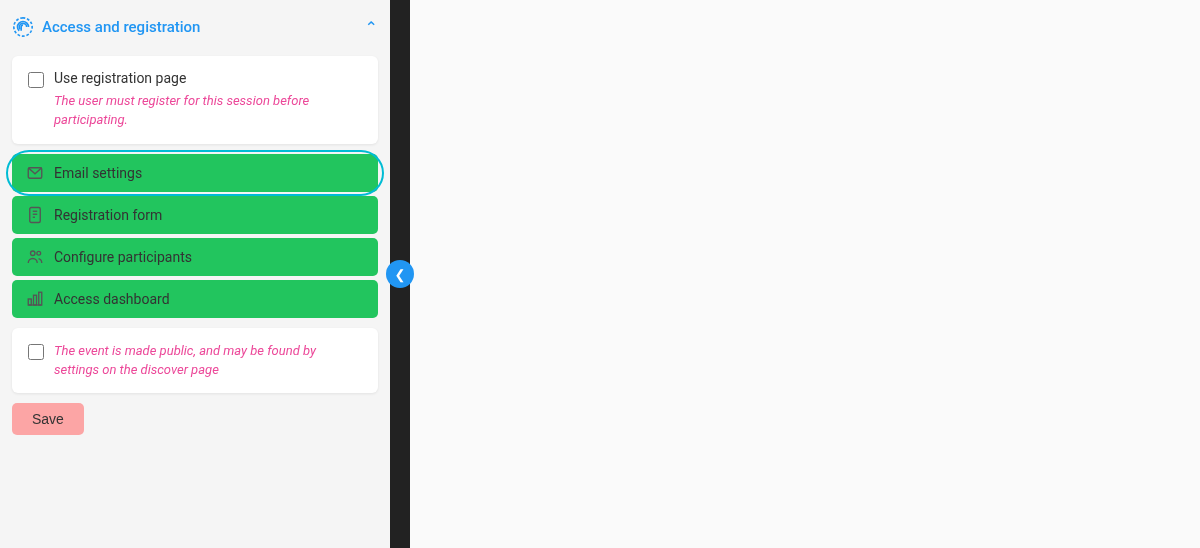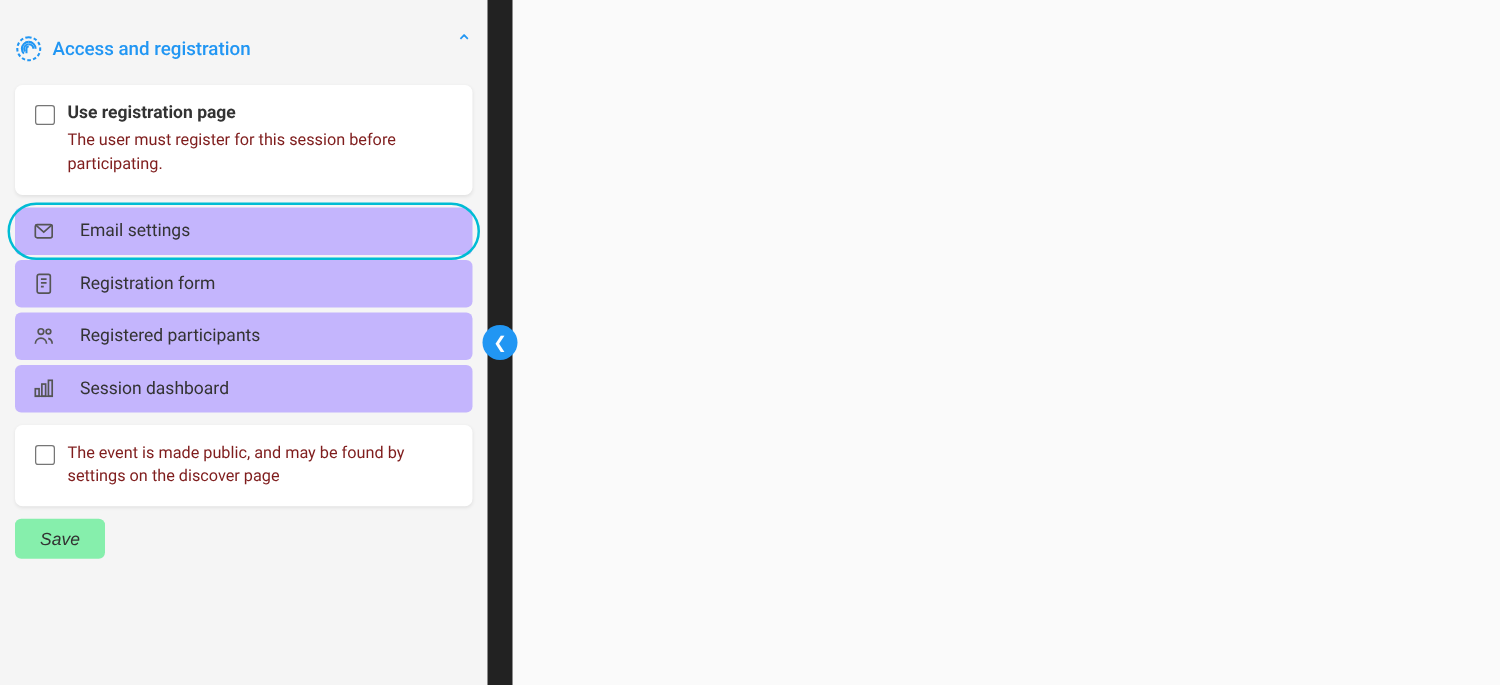--- a/index.html
+++ b/index.html
@@ -31,21 +31,20 @@
       padding: 4px 0 8px 0;
     }
 
     .section-title {
       display: flex;
       align-items: center;
       gap: 8px;
       color: #2196f3;
       font-size: 15px;
       font-weight: 500;
-      margin-top: 12px;
     }
 
     .fingerprint-icon {
       width: 22px;
       height: 22px;
     }
 
     .chevron-up {
       color: #2196f3;
       font-size: 16px;
@@ -53,30 +52,31 @@
     }
 
     .card {
       background: #fff;
       border-radius: 6px;
       padding: 14px 16px;
       box-shadow: 0 1px 3px rgba(0,0,0,0.08);
     }
 
     .card-title {
-      font-weight: 700;
+      font-weight: 400;
       font-size: 14px;
       color: #333;
       margin-bottom: 6px;
     }
 
     .card-desc {
       font-size: 13px;
-      color: #7f1d1d;
+      color: #ec4899;
       line-height: 1.45;
+      font-style: italic;
     }
 
     .checkbox-row {
       display: flex;
       align-items: flex-start;
       gap: 10px;
     }
 
     .checkbox-row input[type="checkbox"] {
       margin-top: 2px;
@@ -87,23 +87,23 @@
 
     .menu-list {
       display: flex;
       flex-direction: column;
       gap: 4px;
     }
 
     .menu-item {
       display: flex;
       align-items: center;
-      gap: 20px;
+      gap: 10px;
       padding: 10px 14px;
-      background: #c4b5fd;
+      background: #22c55e;
       border-radius: 5px;
       cursor: pointer;
       color: #333;
       font-size: 14px;
       position: relative;
     }
 
     .menu-item-icon {
       width: 18px;
       height: 18px;
@@ -113,30 +113,29 @@
 
     .email-settings-circle {
       position: absolute;
       inset: -4px -6px;
       border: 2.5px solid #00bcd4;
       border-radius: 24px;
       pointer-events: none;
     }
 
     .save-btn {
-      background: #86efac;
+      background: #fca5a5;
       border: none;
       border-radius: 5px;
       padding: 8px 20px;
       font-size: 14px;
       font-weight: 500;
       color: #333;
       cursor: pointer;
       width: fit-content;
-      font-style: italic;
     }
 
     .divider-panel {
       width: 20px;
       background: #222;
       position: relative;
       flex-shrink: 0;
     }
 
     .collapse-btn {
@@ -215,31 +214,31 @@
       <span>Registration form</span>
     </div>
 
     <div class="menu-item">
       <svg class="menu-item-icon" viewBox="0 0 24 24" fill="none" stroke="#555" stroke-width="1.8">
         <circle cx="9" cy="7" r="3"></circle>
         <path d="M3 20c0-3.31 2.69-6 6-6s6 2.69 6 6"></path>
         <circle cx="17" cy="7" r="2.5"></circle>
         <path d="M21 20c0-2.76-1.79-5.11-4.24-5.77"></path>
       </svg>
-      <span>Registered participants</span>
+      <span>Configure participants</span>
     </div>
 
     <div class="menu-item">
       <svg class="menu-item-icon" viewBox="0 0 24 24" fill="none" stroke="#555" stroke-width="1.8">
         <rect x="3" y="12" width="4" height="8"></rect>
         <rect x="10" y="7" width="4" height="13"></rect>
         <rect x="17" y="3" width="4" height="17"></rect>
         <line x1="3" y1="20" x2="21" y2="20"></line>
       </svg>
-      <span>Session dashboard</span>
+      <span>Access dashboard</span>
     </div>
 
   </div>
 
   <div class="card">
     <div class="checkbox-row">
       <input type="checkbox" style="">
       <div>
         <div class="card-desc">The event is made public, and may be found by settings on the discover page</div>
       </div>

